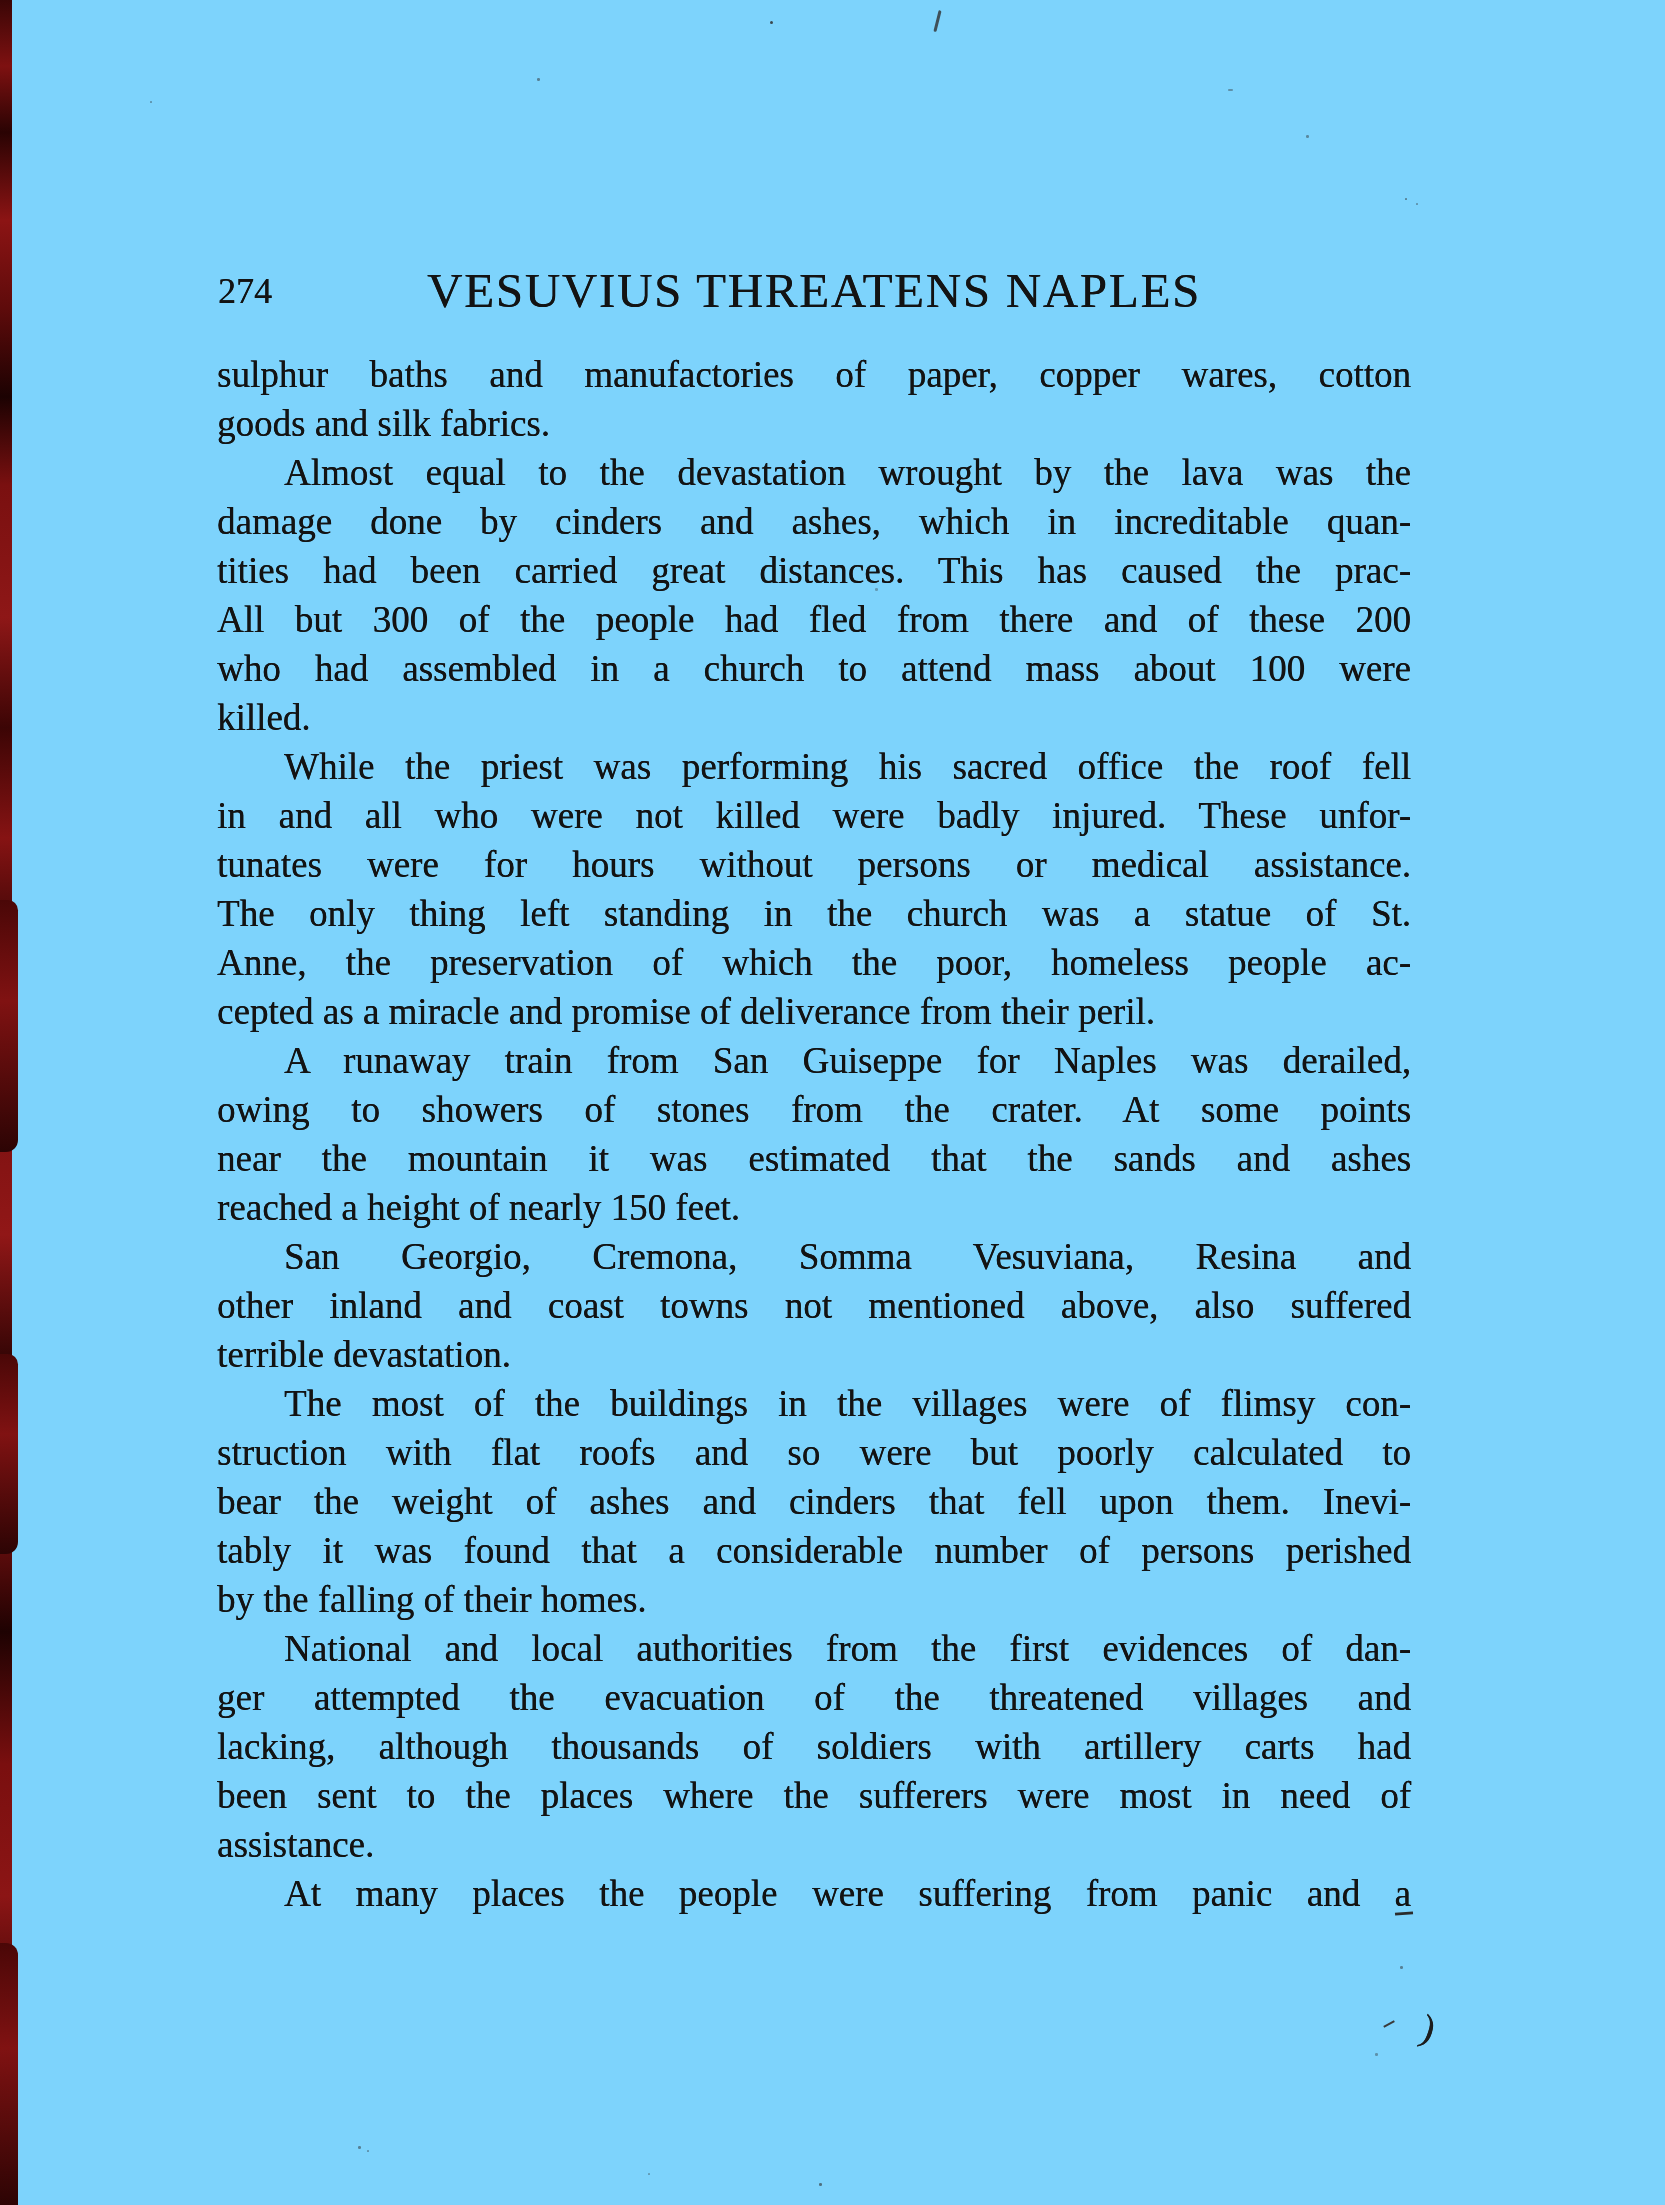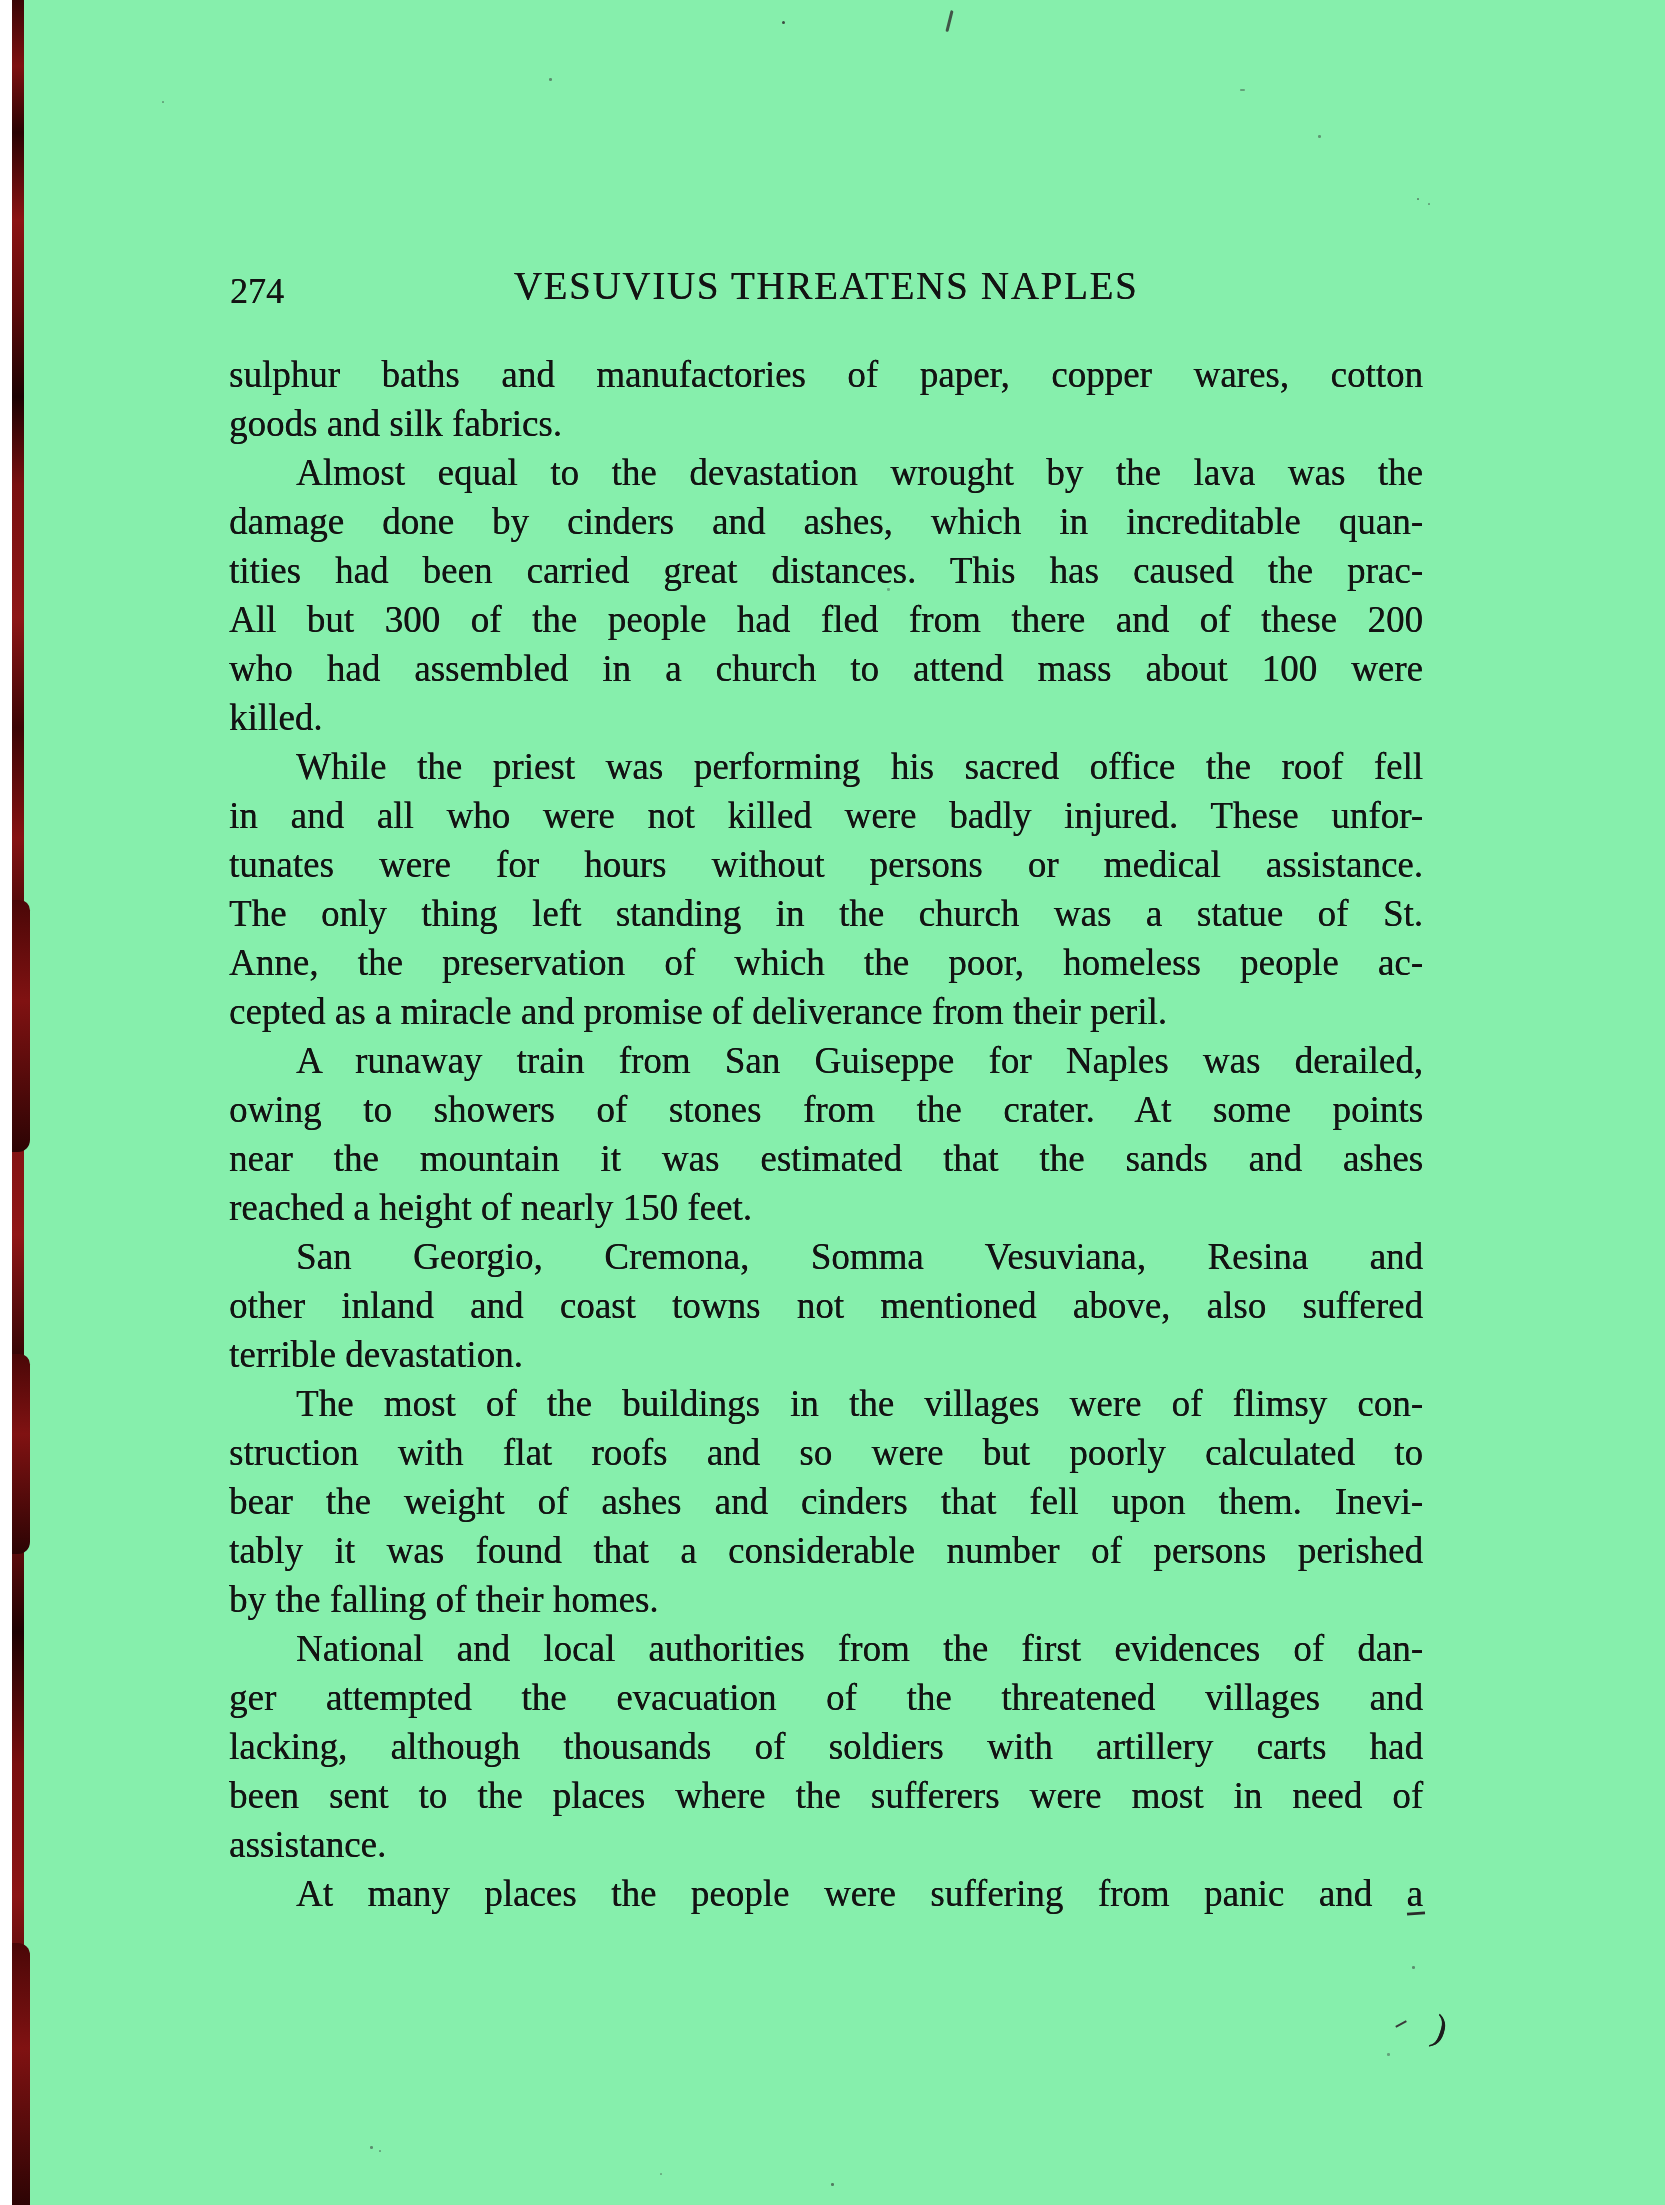--- a/index.html
+++ b/index.html
@@ -2,21 +2,21 @@
 <html style="font-size:13.6px"><head>
 <meta charset="utf-8">
 <style>
   html,body{margin:0;padding:0;}
   body{
     width:1665px;height:2205px;position:relative;overflow:hidden;
     background:#ffffff;
     font-family:"Liberation Serif", serif;
     color:#131313;
   }
-  .page{position:absolute;inset:0;background:#86efac;margin-left:12px;}
+  .page{position:absolute;inset:0;background:#7dd3fc;}
 
   
   .binding-edge{
     position:absolute;left:0;top:0;width:12px;height:2205px;
     background:linear-gradient(to bottom,
       #3a0606 0%, #7e1111 3%, #2a0303 6%, #8c1414 10%, #5e0b0b 14%,
       #1c0202 18%, #7a1010 22%, #8e1717 28%, #3c0505 33%, #861313 38%,
       #240303 44%, #7c1111 50%, #911717 56%, #2e0404 62%, #841212 68%,
       #1e0202 74%, #7a0f0f 80%, #8c1515 86%, #340505 92%, #6e0d0d 100%);
   }
@@ -29,21 +29,21 @@
   .edge-blob.b2{top:1354px;height:200px;}
   .edge-blob.b3{top:1943px;height:263px;border-radius:0 12px 0 0;}
 
   .pagenum{
     position:absolute;left:218px;top:273px;
     font-size:36px;line-height:1;
     text-shadow:0.3px 0.3px 0 currentColor;
   }
   .hdr{
     position:absolute;left:217px;top:266px;width:1194px;
-    text-align:center;font-size:39px;line-height:1;letter-spacing:1.7px;
+    text-align:center;font-size:49px;line-height:1;letter-spacing:1.7px;
     text-shadow:0.3px 0.3px 0 currentColor;
     white-space:nowrap;
   }
 
   #body-text{
     position:absolute;left:217px;top:350px;width:1194px;
     font-size:37px;line-height:49px;
     text-shadow:0.3px 0.3px 0 currentColor;
   }
   .ln{

